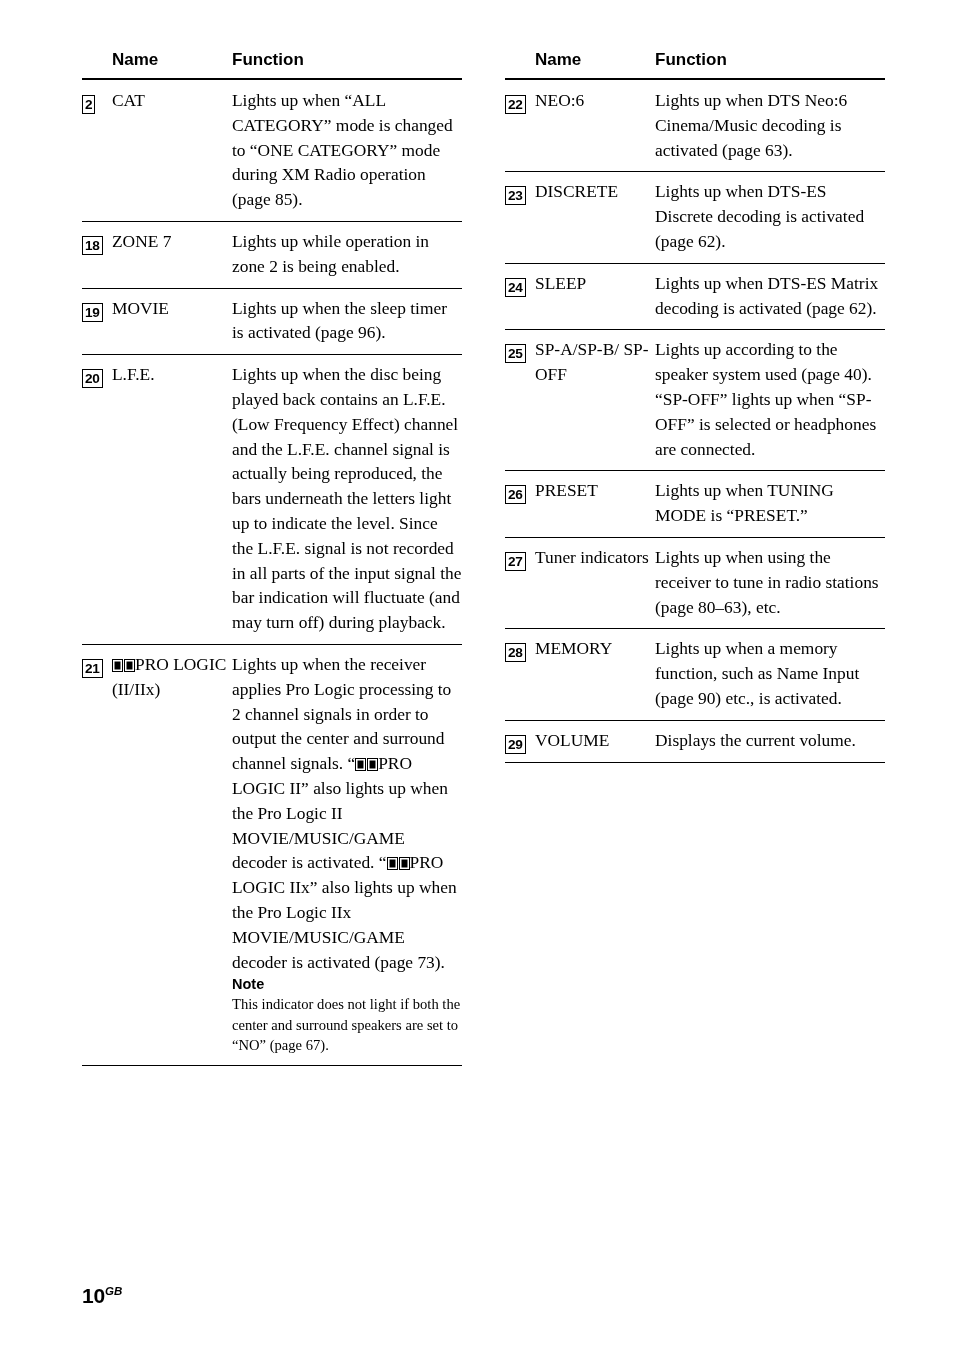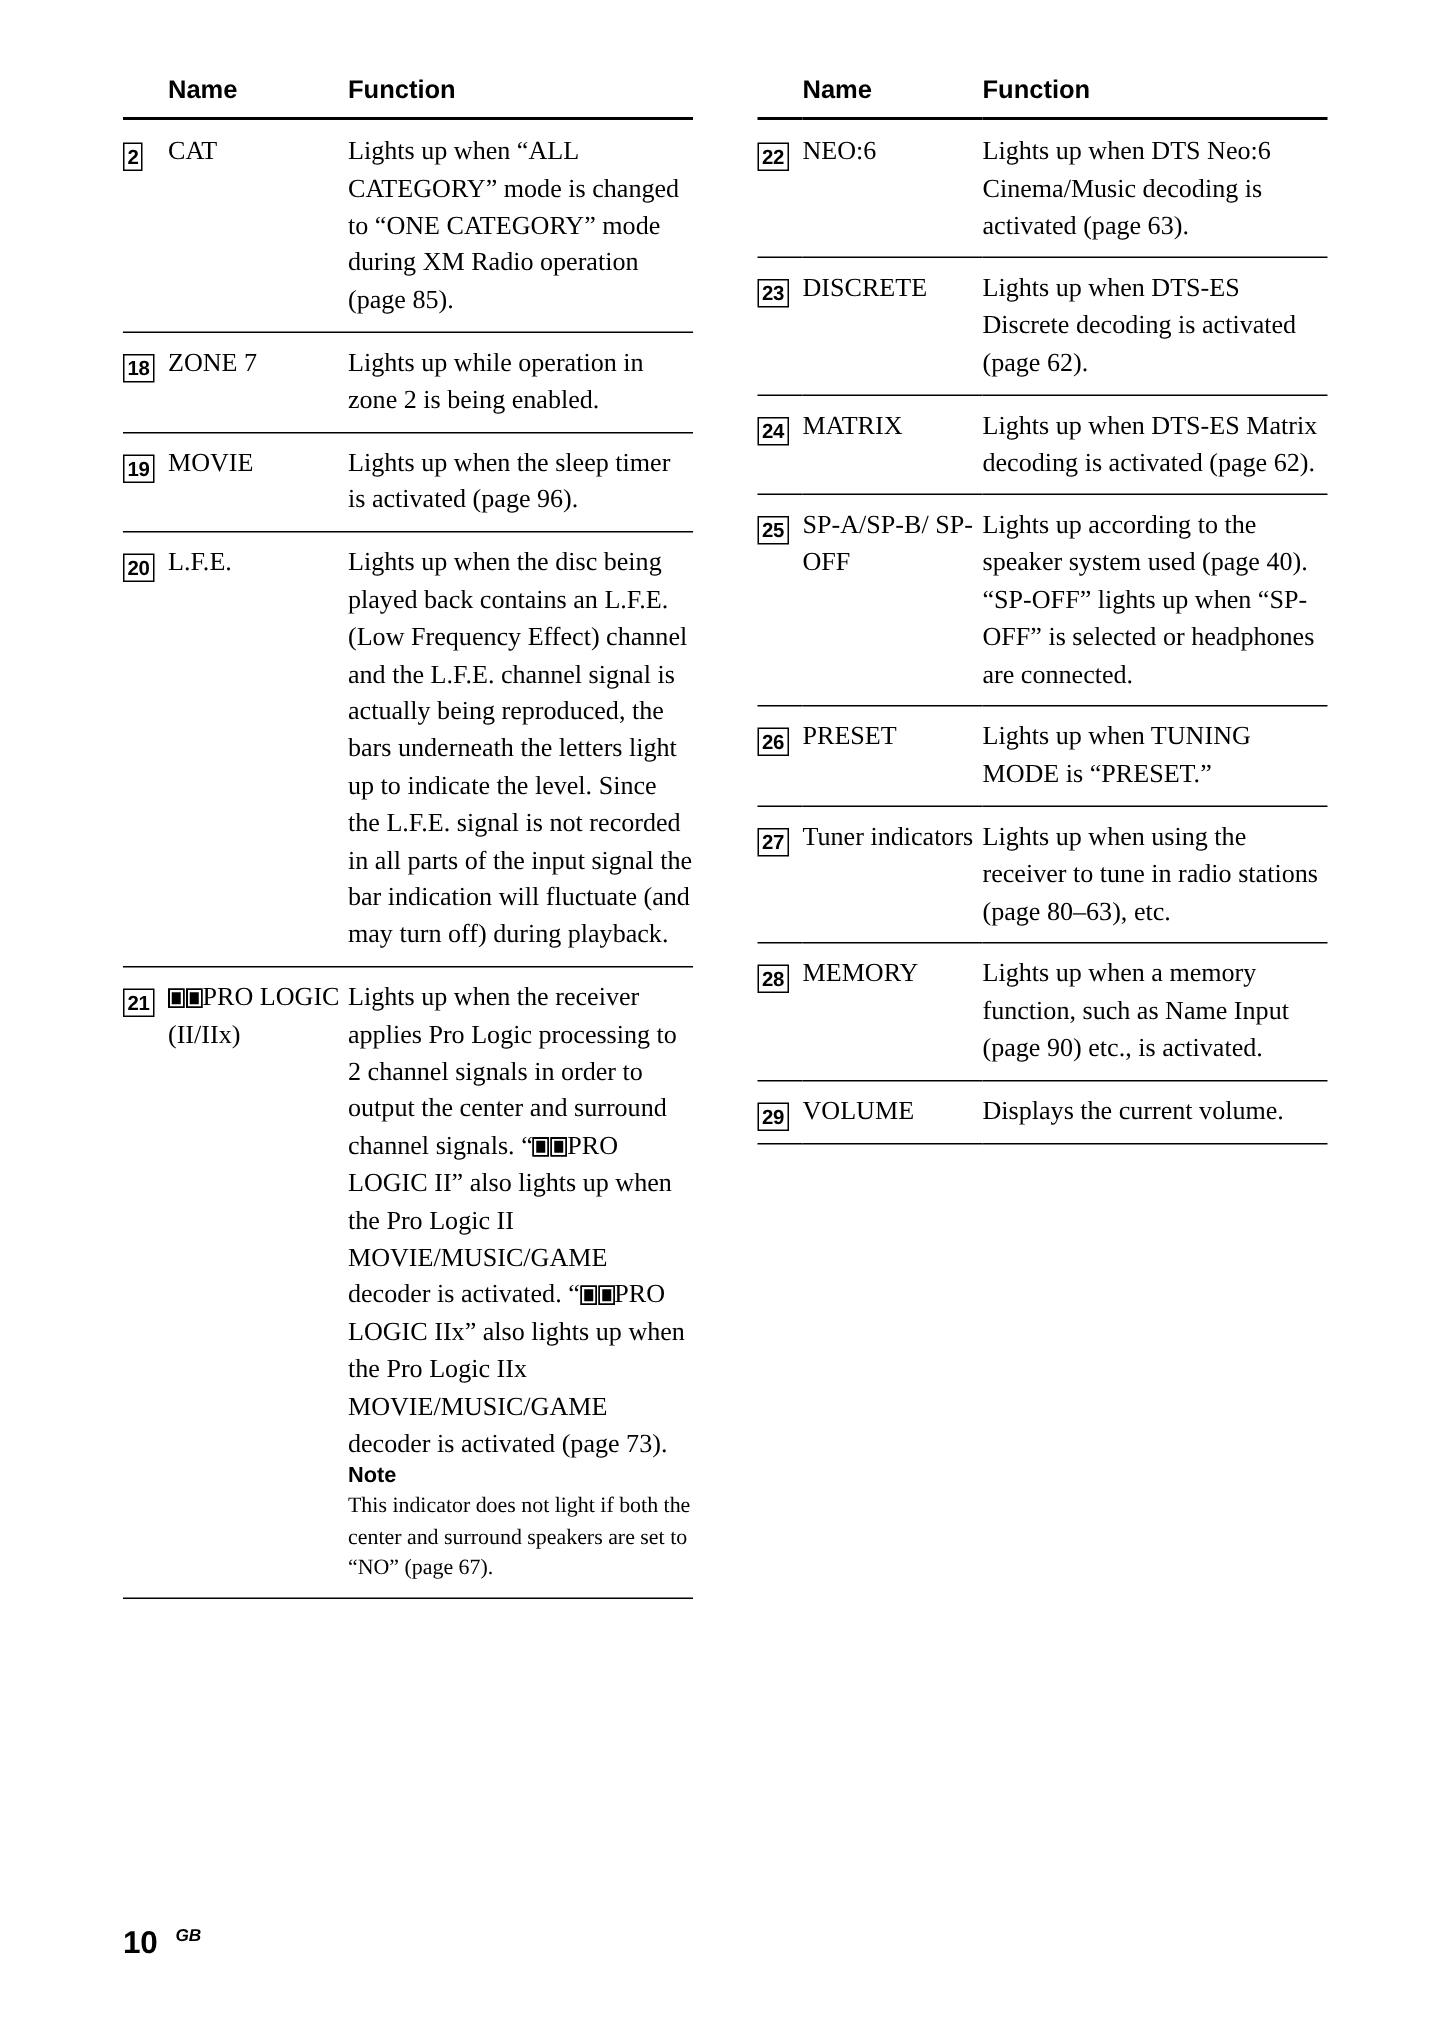--- a/index.html
+++ b/index.html
@@ -148,21 +148,20 @@
     font-size: 21px;
     line-height: 24px;
     letter-spacing: -0.2px;
   }
   .footer .sup {
     font-size: 11.5px;
     font-style: italic;
     font-weight: bold;
     vertical-align: super;
     letter-spacing: 0px;
-    margin-left: 12px;
   }
 </style>
 </head>
 <body>
 
 <div class="page">
 
   <div class="columns">
     <div class="column">
       <table class="tbl">
@@ -244,21 +243,21 @@
             </tr>
             <tr>
               <td class="cell-num"><span class="badge">23</span></td>
               <td class="cell-name"><span>DISCRETE</span></td>
               <td class="cell-func">
                 <p class="func-p">Lights up when DTS-ES Discrete decoding is activated (page 62).</p>
               </td>
             </tr>
             <tr>
               <td class="cell-num"><span class="badge">24</span></td>
-              <td class="cell-name"><span>MATRIX</span></td>
+              <td class="cell-name"><span>SLEEP</span></td>
               <td class="cell-func">
                 <p class="func-p">Lights up when DTS-ES Matrix decoding is activated (page 62).</p>
               </td>
             </tr>
             <tr>
               <td class="cell-num"><span class="badge">25</span></td>
               <td class="cell-name"><span>SP-A/SP-B/ SP-OFF</span></td>
               <td class="cell-func">
                 <p class="func-p">Lights up according to the speaker system used (page 40).</p>
                 <p class="func-p">“SP-OFF” lights up when “SP-OFF” is selected or headphones are connected.</p>

